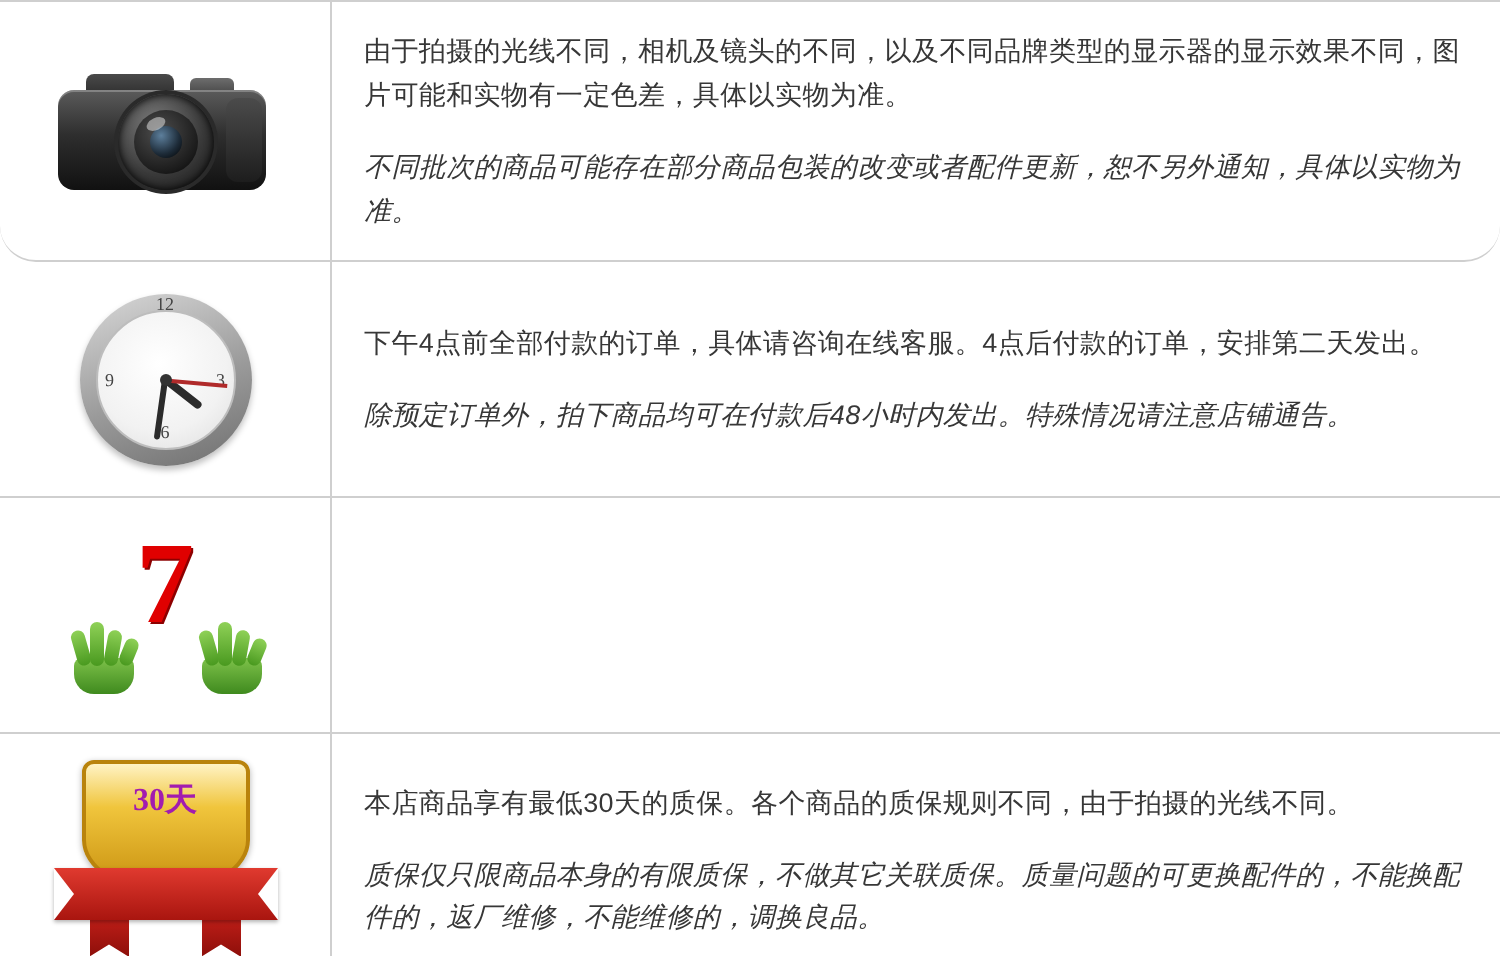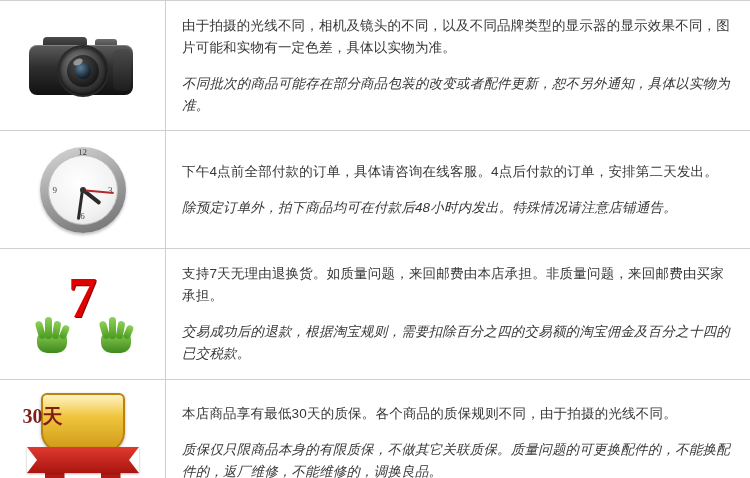--- a/index.html
+++ b/index.html
@@ -45,21 +45,21 @@
   .para {
     font-size: 13.5px;
     line-height: 1.62;
     color: #373737;
     margin: 0 0 14px 0;
     letter-spacing: 0.2px;
   }
   .para:last-child { margin-bottom: 0; font-style: italic; }
 
   .row-shipping { min-height: 118px; }
-  .row-camera   { min-height: 116px; }
+  .row-camera   { min-height: 116px; border-radius: 18px; }
   .row-return   { min-height: 118px; }
   .row-warranty { min-height: 126px; }
 
   
   .camera {
     position: relative;
     width: 108px;
     height: 62px;
   }
   .camera .body {
@@ -242,25 +242,25 @@
     width: 84px; height: 66px;
     background: linear-gradient(180deg,#fff3c4 0%,#f0c53c 35%,#c8900f 100%);
     border-radius: 6px 6px 40px 40px / 6px 6px 26px 26px;
     box-shadow: 0 1px 3px rgba(0,0,0,.3);
     border: 2px solid #b9830c;
     box-sizing: border-box;
   }
   .badge .shield-text {
     position: absolute;
     left: 0; right: 0; top: 12px;
-    text-align: left;
+    text-align: center;
     font-family: "Liberation Serif", serif;
-    font-size: 20px;
+    font-size: 16px;
     font-weight: bold;
-    color: #7f1d1d;
+    color: #a21caf;
   }
   .badge .ribbon {
     position: absolute;
     left: 4px; top: 56px;
     width: 112px; height: 26px;
     background: linear-gradient(180deg,#e03a2f,#a9150f);
     box-shadow: 0 1px 2px rgba(0,0,0,.3);
   }
   .badge .ribbon:before, .badge .ribbon:after {
     content: "";
@@ -347,24 +347,20 @@
         </div>
         <div class="hand right">
           <div class="palm"></div>
           <div class="fing f1"></div>
           <div class="fing f2"></div>
           <div class="fing f3"></div>
           <div class="fing f4"></div>
         </div>
       </div>
     </div>
-    <div class="text-cell">
-      <p class="para">支持7天无理由退换货。如质量问题，来回邮费由本店承担。非质量问题，来回邮费由买家承担。</p>
-      <p class="para">交易成功后的退款，根据淘宝规则，需要扣除百分之四的交易额的淘宝佣金及百分之十四的已交税款。</p>
-    </div>
   </div>
 
   <div class="row row-warranty">
     <div class="icon-cell">
       <div class="badge">
         <div class="shield"></div>
         <div class="shield-text">30天</div>
         <div class="tail l"></div>
         <div class="tail r"></div>
         <div class="ribbon"></div>

